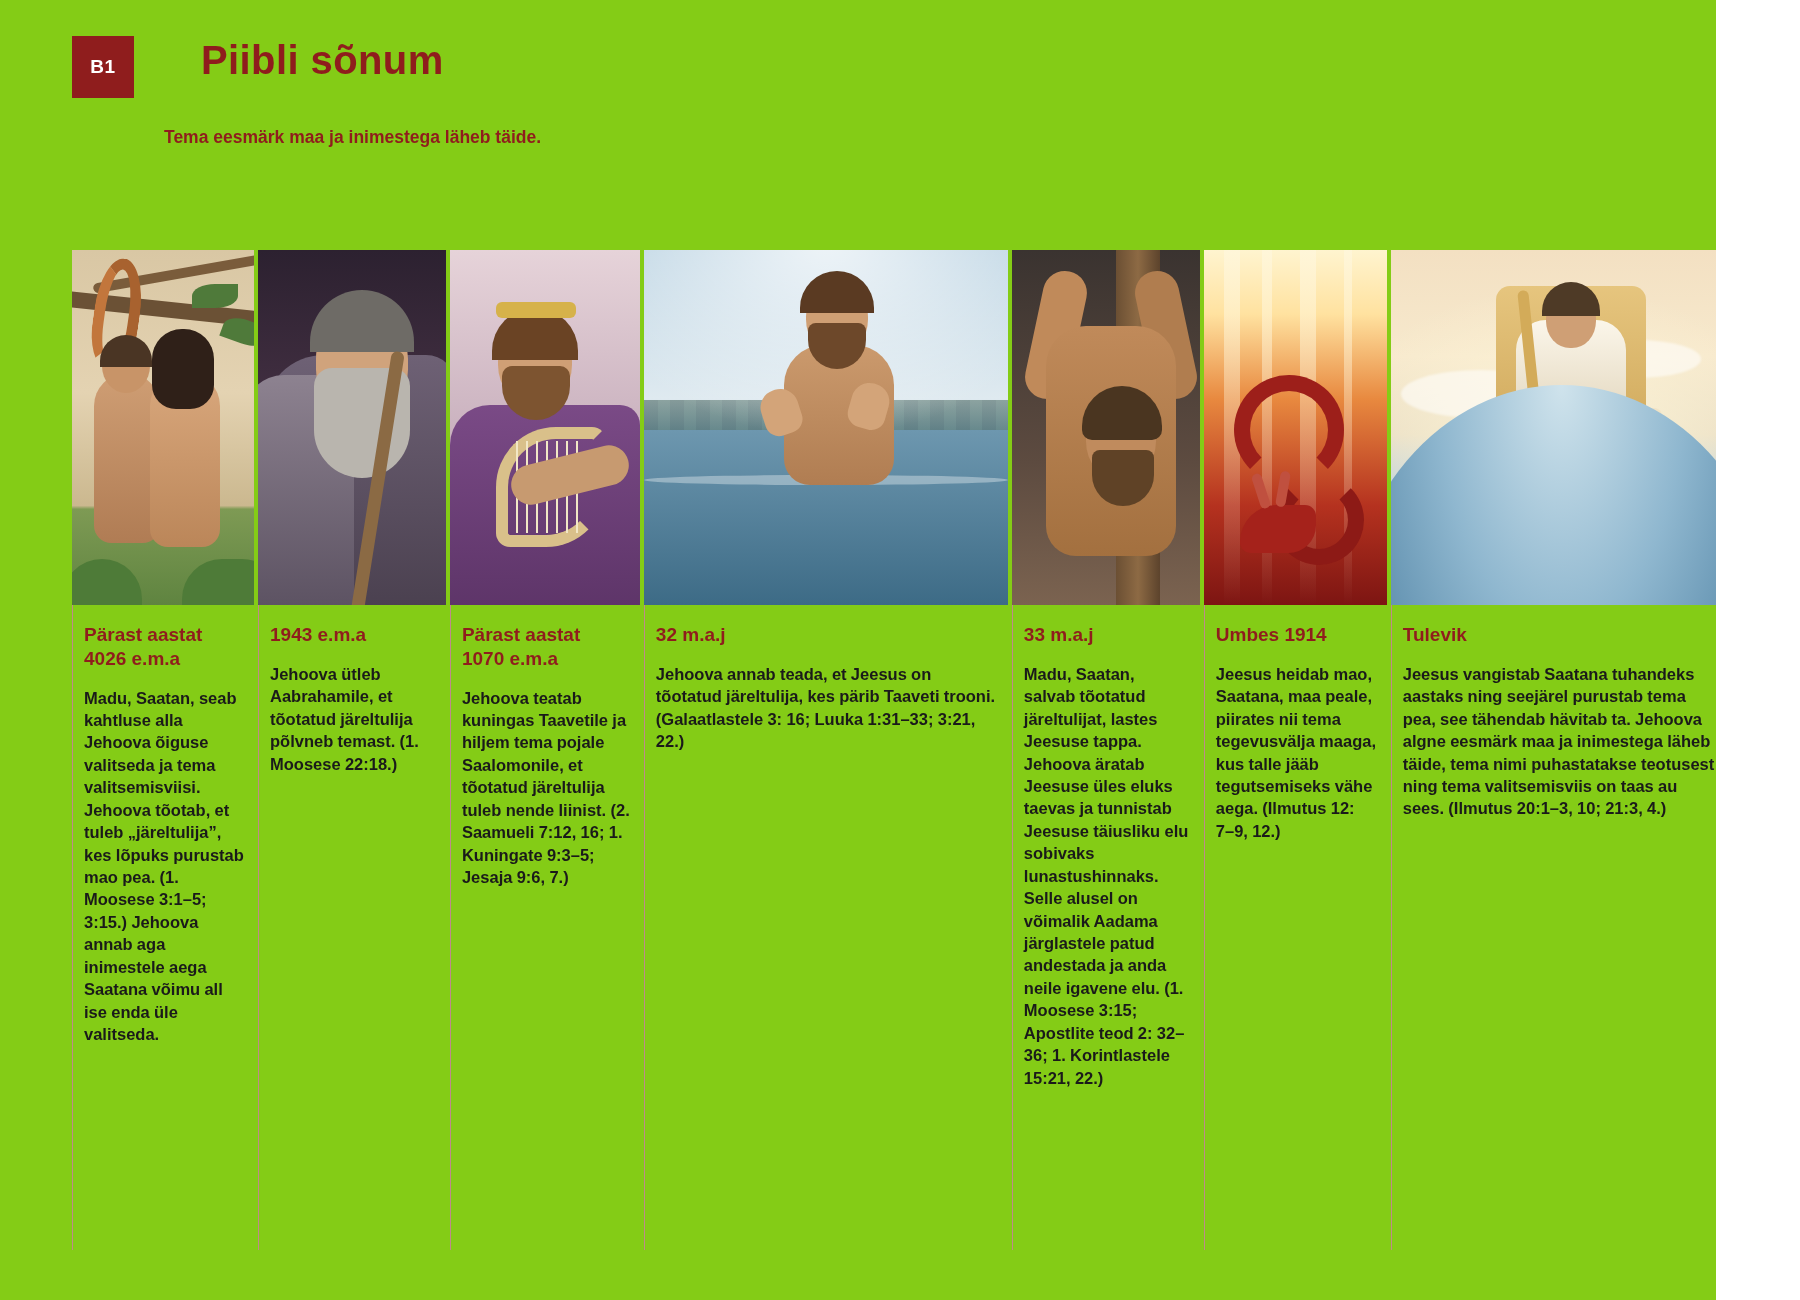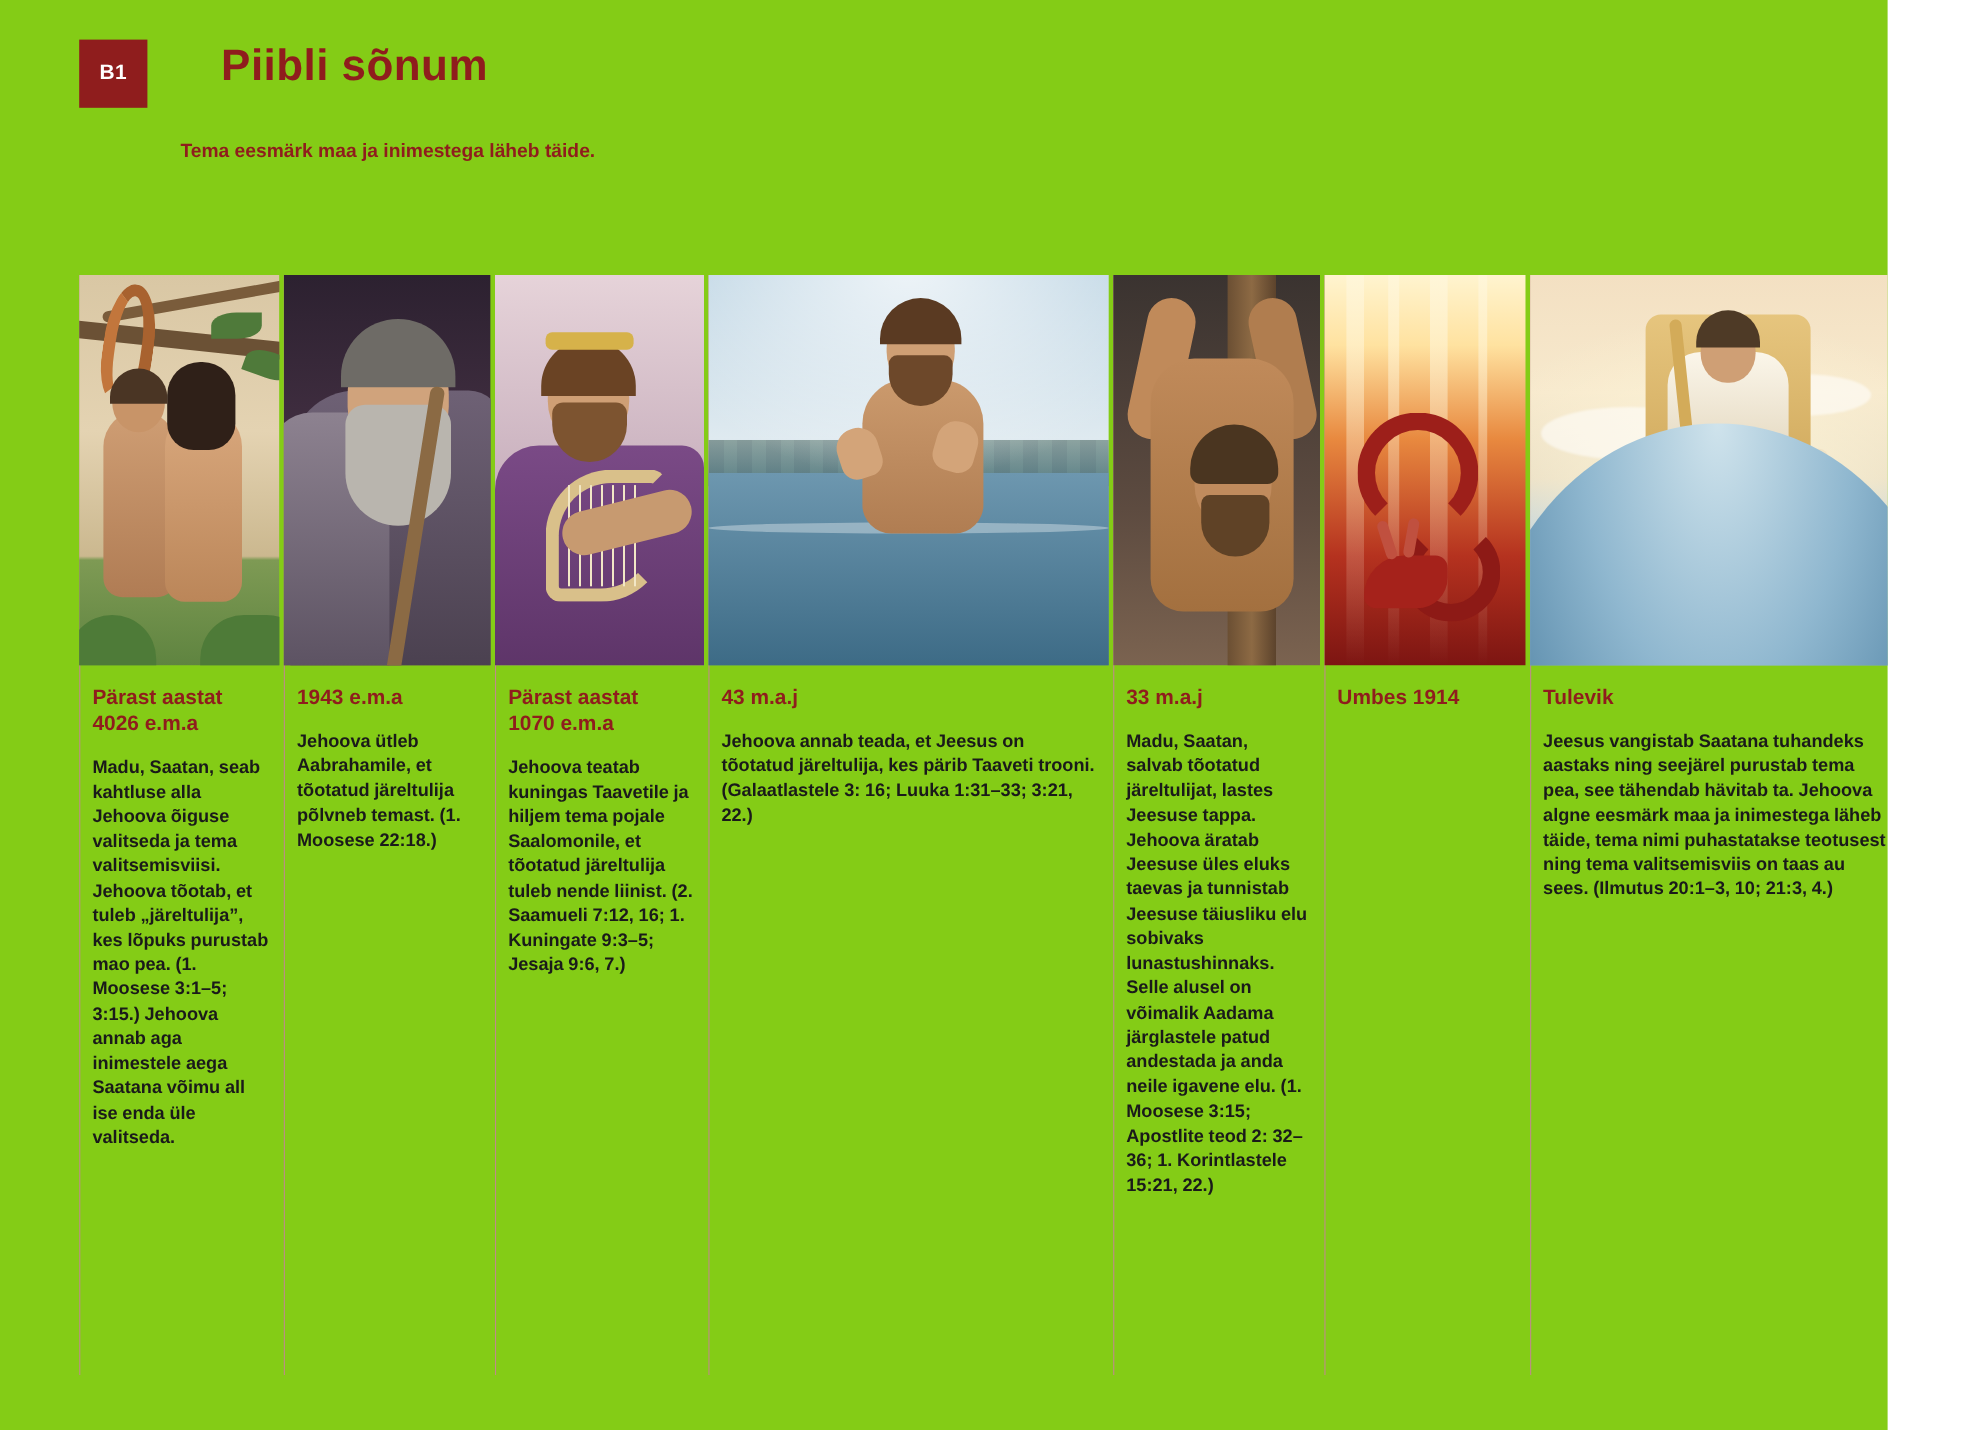--- a/index.html
+++ b/index.html
@@ -274,21 +274,21 @@
           <div class="ripple"></div>
           <div class="torso" style="left:140px;"></div>
           <div class="head" style="left:162px;"></div>
           <div class="hair" style="left:156px;"></div>
           <div class="beard" style="left:164px;"></div>
           <div class="hand" style="left:118px;bottom:170px;transform:rotate(-18deg);"></div>
           <div class="hand" style="left:206px;bottom:176px;transform:rotate(16deg);"></div>
         </div>
       </div>
       <div class="caption">
-        <div class="date">43 m.a.j</div>
+        <div class="date">32 m.a.j</div>
         <div class="body">Jehoova annab teada, et Jeesus on tõotatud järeltulija, kes pärib Taaveti trooni. (Galaatlastele 3: 16; Luuka 1:31–33; 3:21, 22.)</div>
       </div>
     </div>
 
     <div class="col" style="width:190px;">
       <div class="col-line"></div>
       <div class="art">
         <div class="art-inner cross">
           <div class="pole"></div>
           <div class="arm-l"></div>
@@ -315,20 +315,21 @@
           <div class="ray" style="left:140px;width:8px;"></div>
           <div class="coil" style="left:30px;bottom:120px;width:110px;height:110px;"></div>
           <div class="coil" style="left:70px;bottom:40px;width:90px;height:90px;border-color:#8d1a16;border-top-color:transparent;"></div>
           <div class="head"></div>
           <div class="horn" style="left:52px;bottom:96px;transform:rotate(-18deg);"></div>
           <div class="horn" style="left:74px;bottom:98px;transform:rotate(10deg);"></div>
         </div>
       </div>
       <div class="caption">
         <div class="date">Umbes 1914</div>
+        <div class="body">Jeesus heidab mao, Saatana, maa peale, piirates nii tema tegevusvälja maaga, kus talle jääb tegutsemiseks vähe aega. (Ilmutus 12: 7–9, 12.)</div>
       </div>
     </div>
 
     <div class="col" style="width:345px;">
       <div class="col-line"></div>
       <div class="art">
         <div class="art-inner future">
           <div class="glow"></div>
           <div class="cloud" style="left:10px;top:120px;width:160px;height:48px;"></div>
           <div class="cloud" style="left:60px;top:180px;width:200px;height:44px;"></div>

